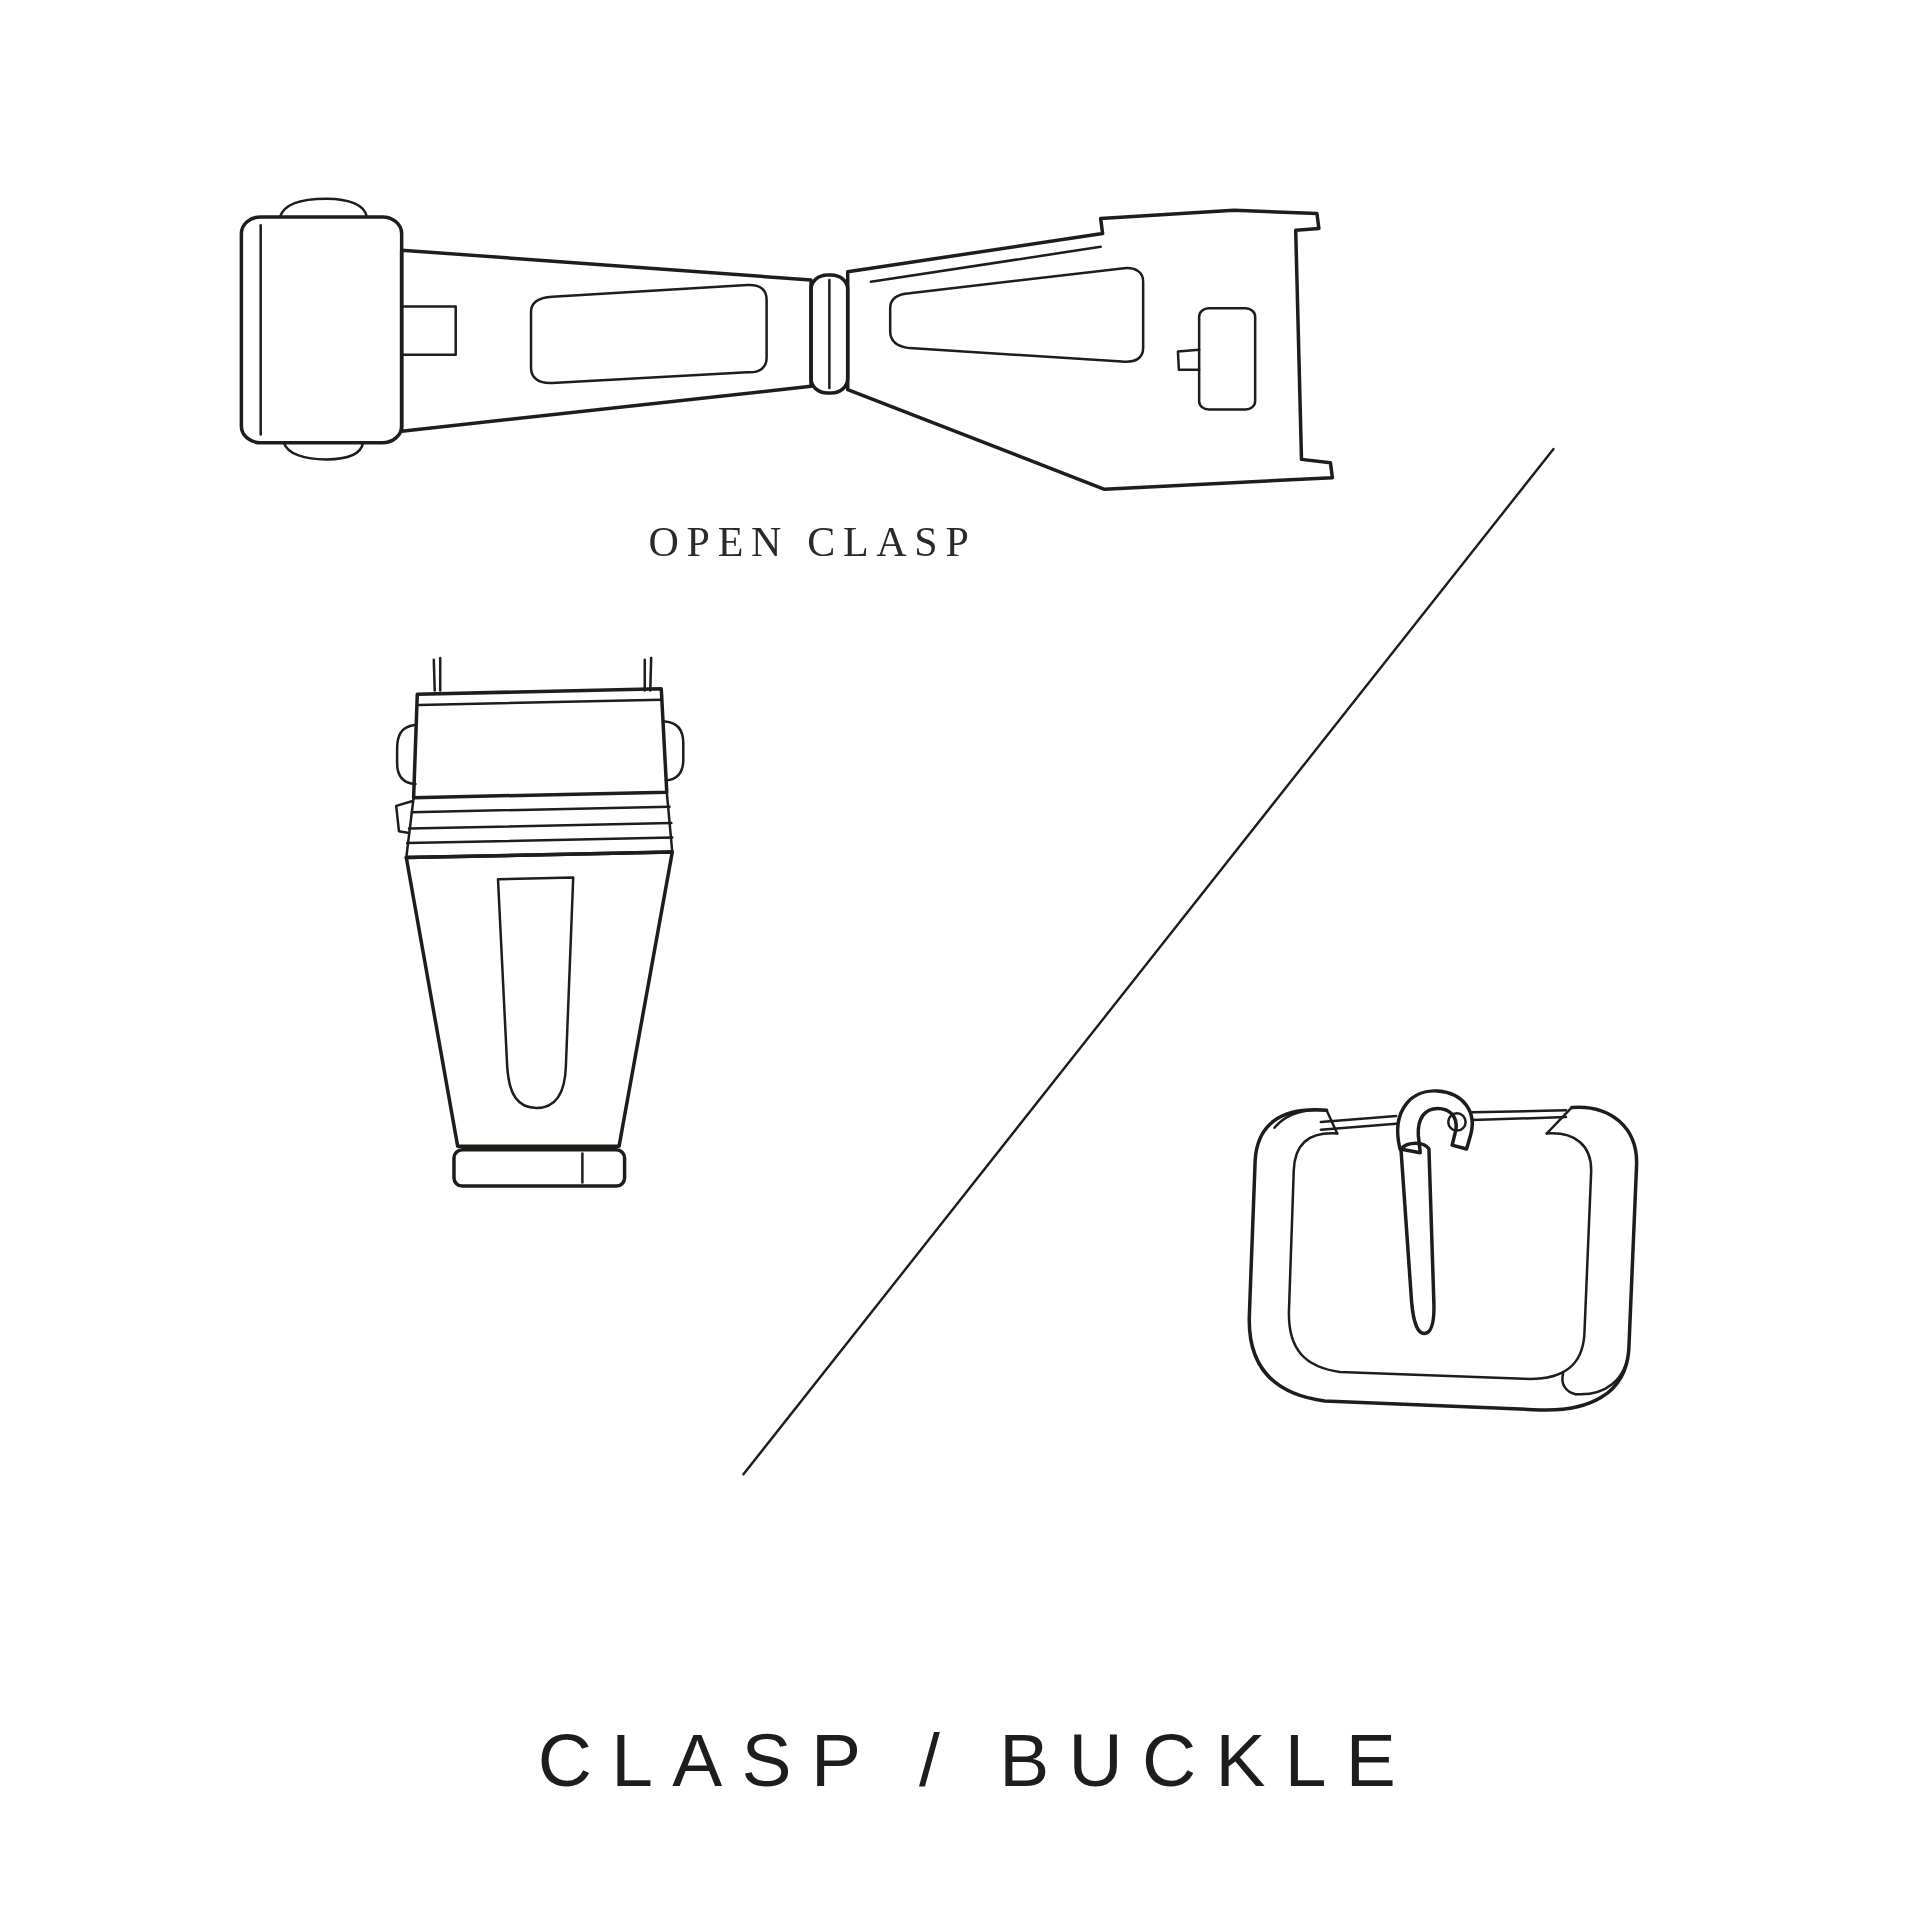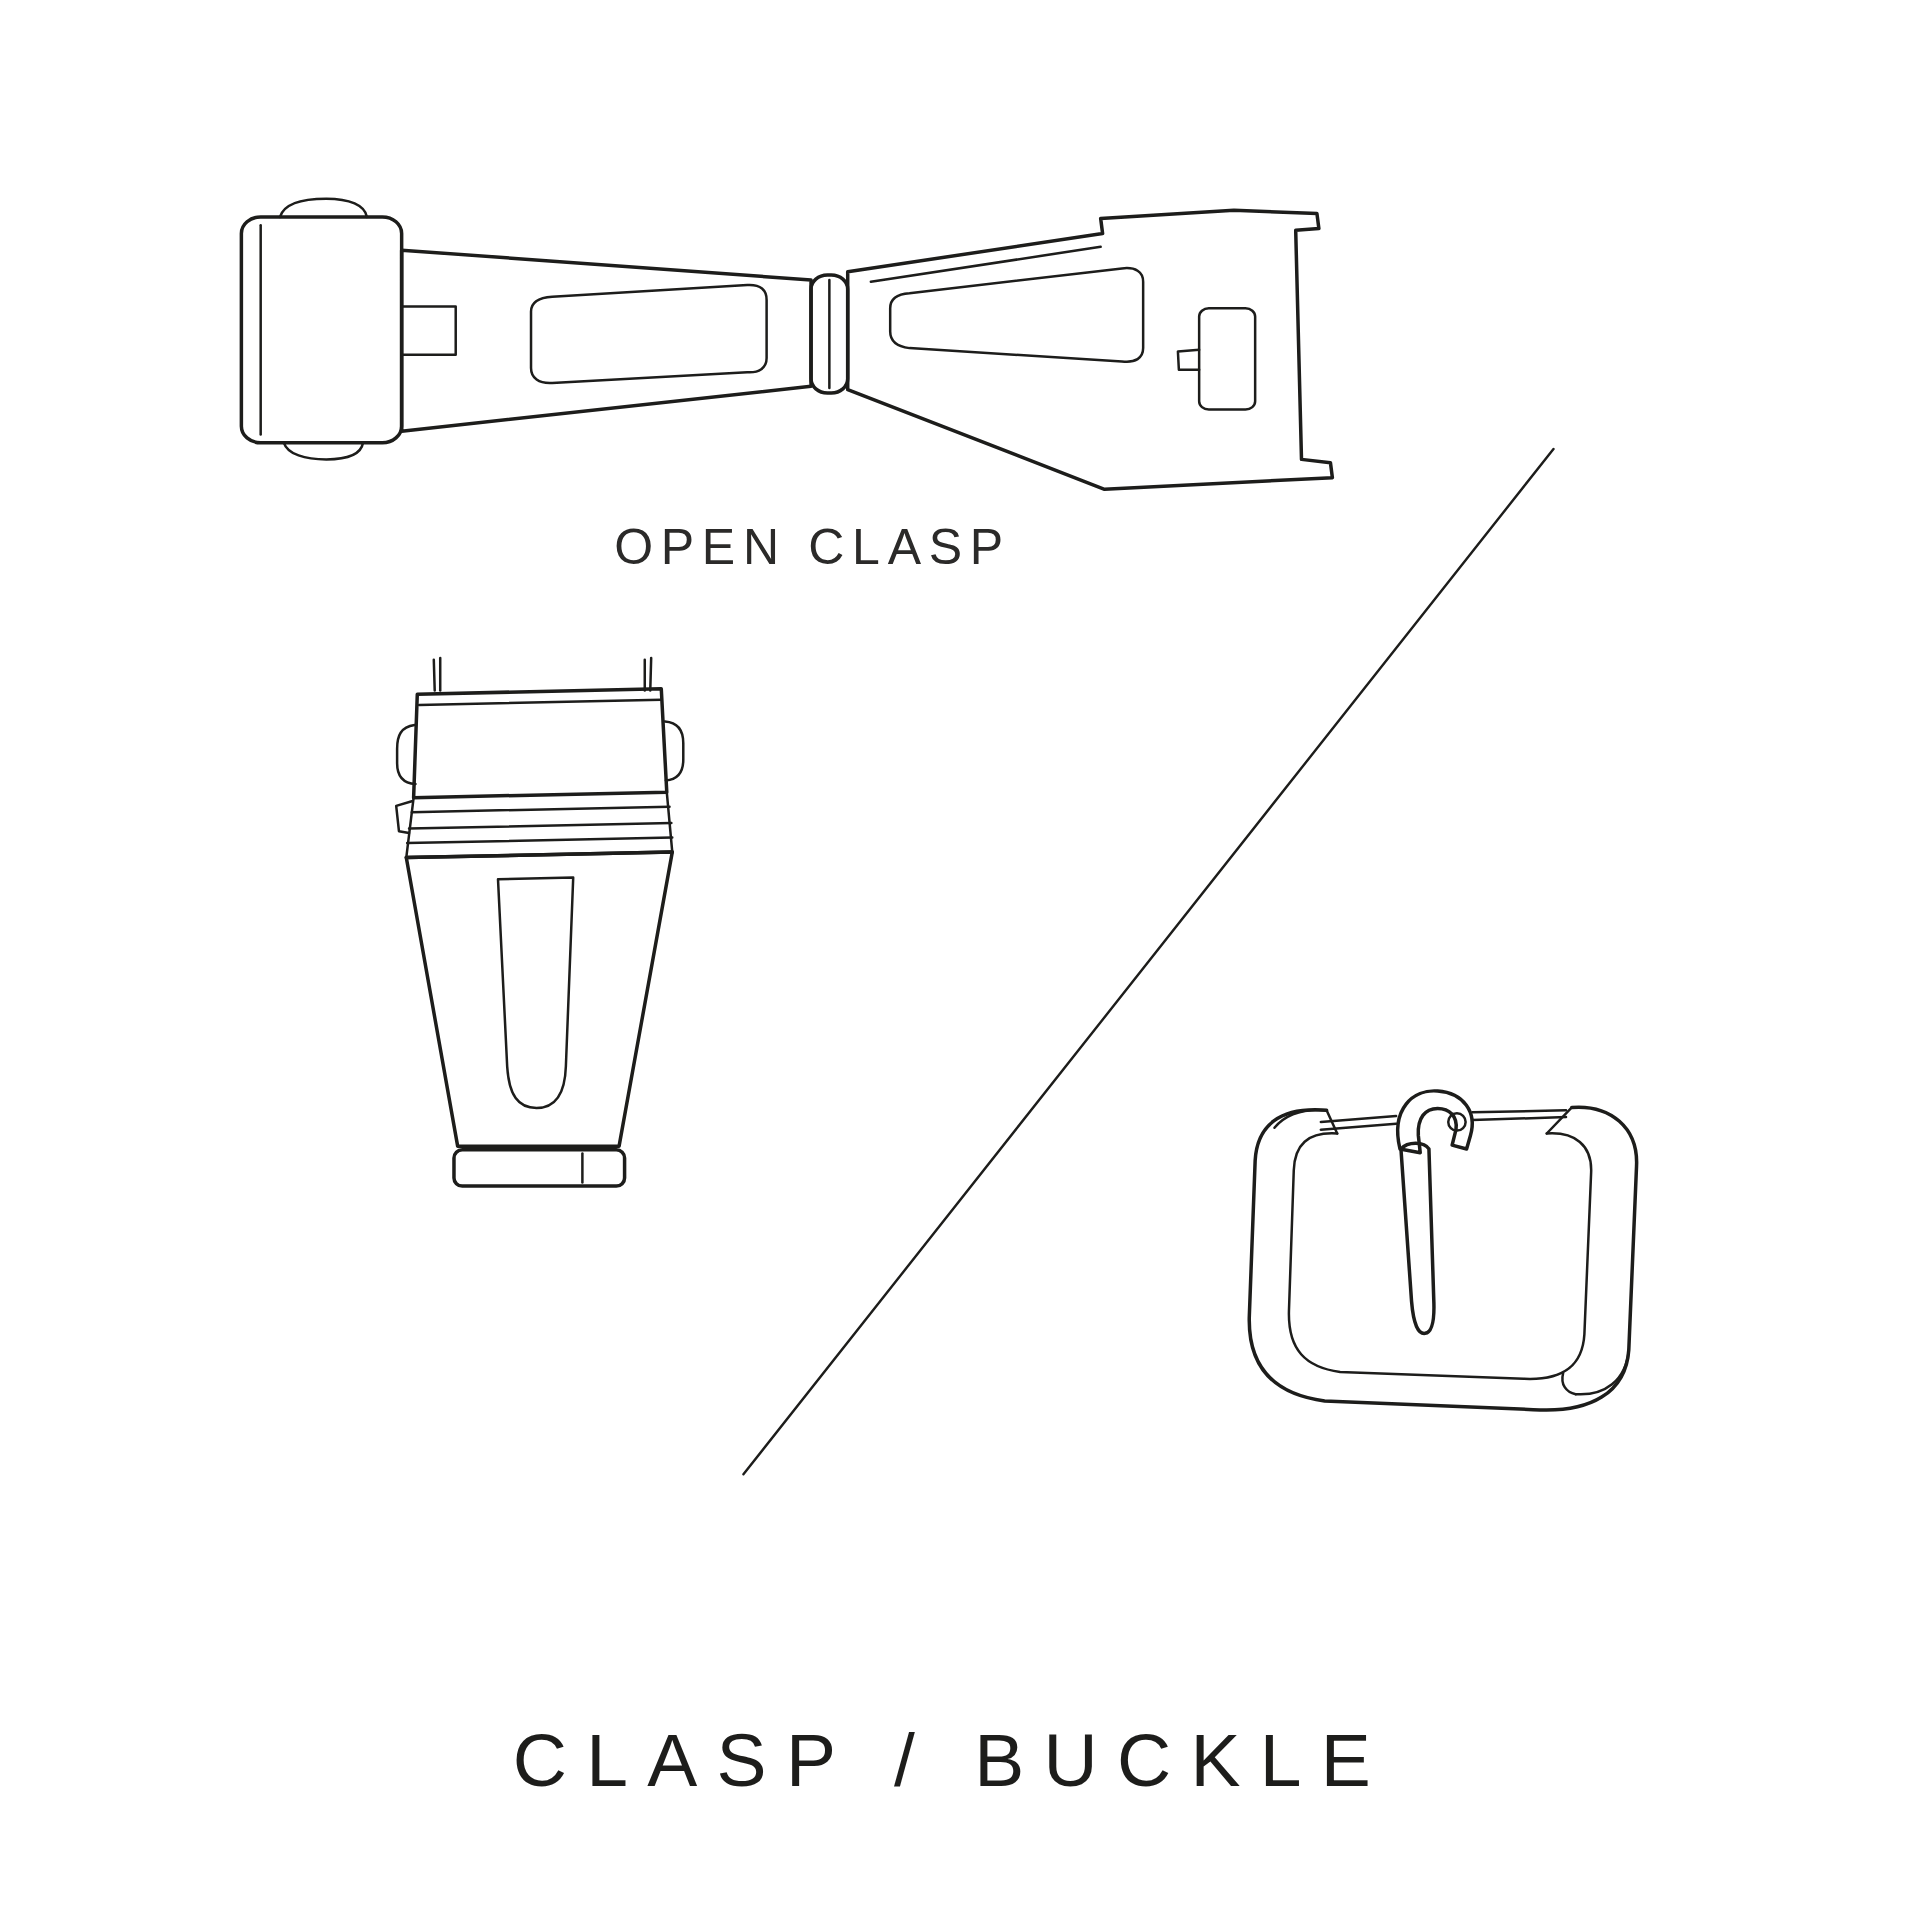--- a/index.html
+++ b/index.html
@@ -15,30 +15,31 @@
   svg.art path, svg.art rect, svg.art line, svg.art circle{
     stroke:#1d1d1b; fill:none;
     stroke-linecap:round; stroke-linejoin:round;
   }
   .w35{stroke-width:3.5px;}
   .w25{stroke-width:2.5px;}
   .whitefill{fill:#ffffff;}
   .caption{
     position:absolute;
     color:#2b2a29;
-    font-size:50px;
+    font-size:42px;
     letter-spacing:7.7px;
     font-weight:400;
     text-align:center;
+    font-family:Liberation Serif, serif;
   }
   .caption.open{left:523px;top:518px;width:579px;}
   .caption.closed{left:294px;top:1244px;width:483px;}
   .page-title{
     position:absolute;
-    left:179px;top:1717px;width:1545px;
+    left:204px;top:1717px;width:1545px;
     text-align:center;
     color:#1d1d1b;
     font-size:75px;
     letter-spacing:19.3px;
     font-weight:500;
   }
 </style>
 </head>
 <body>
 

